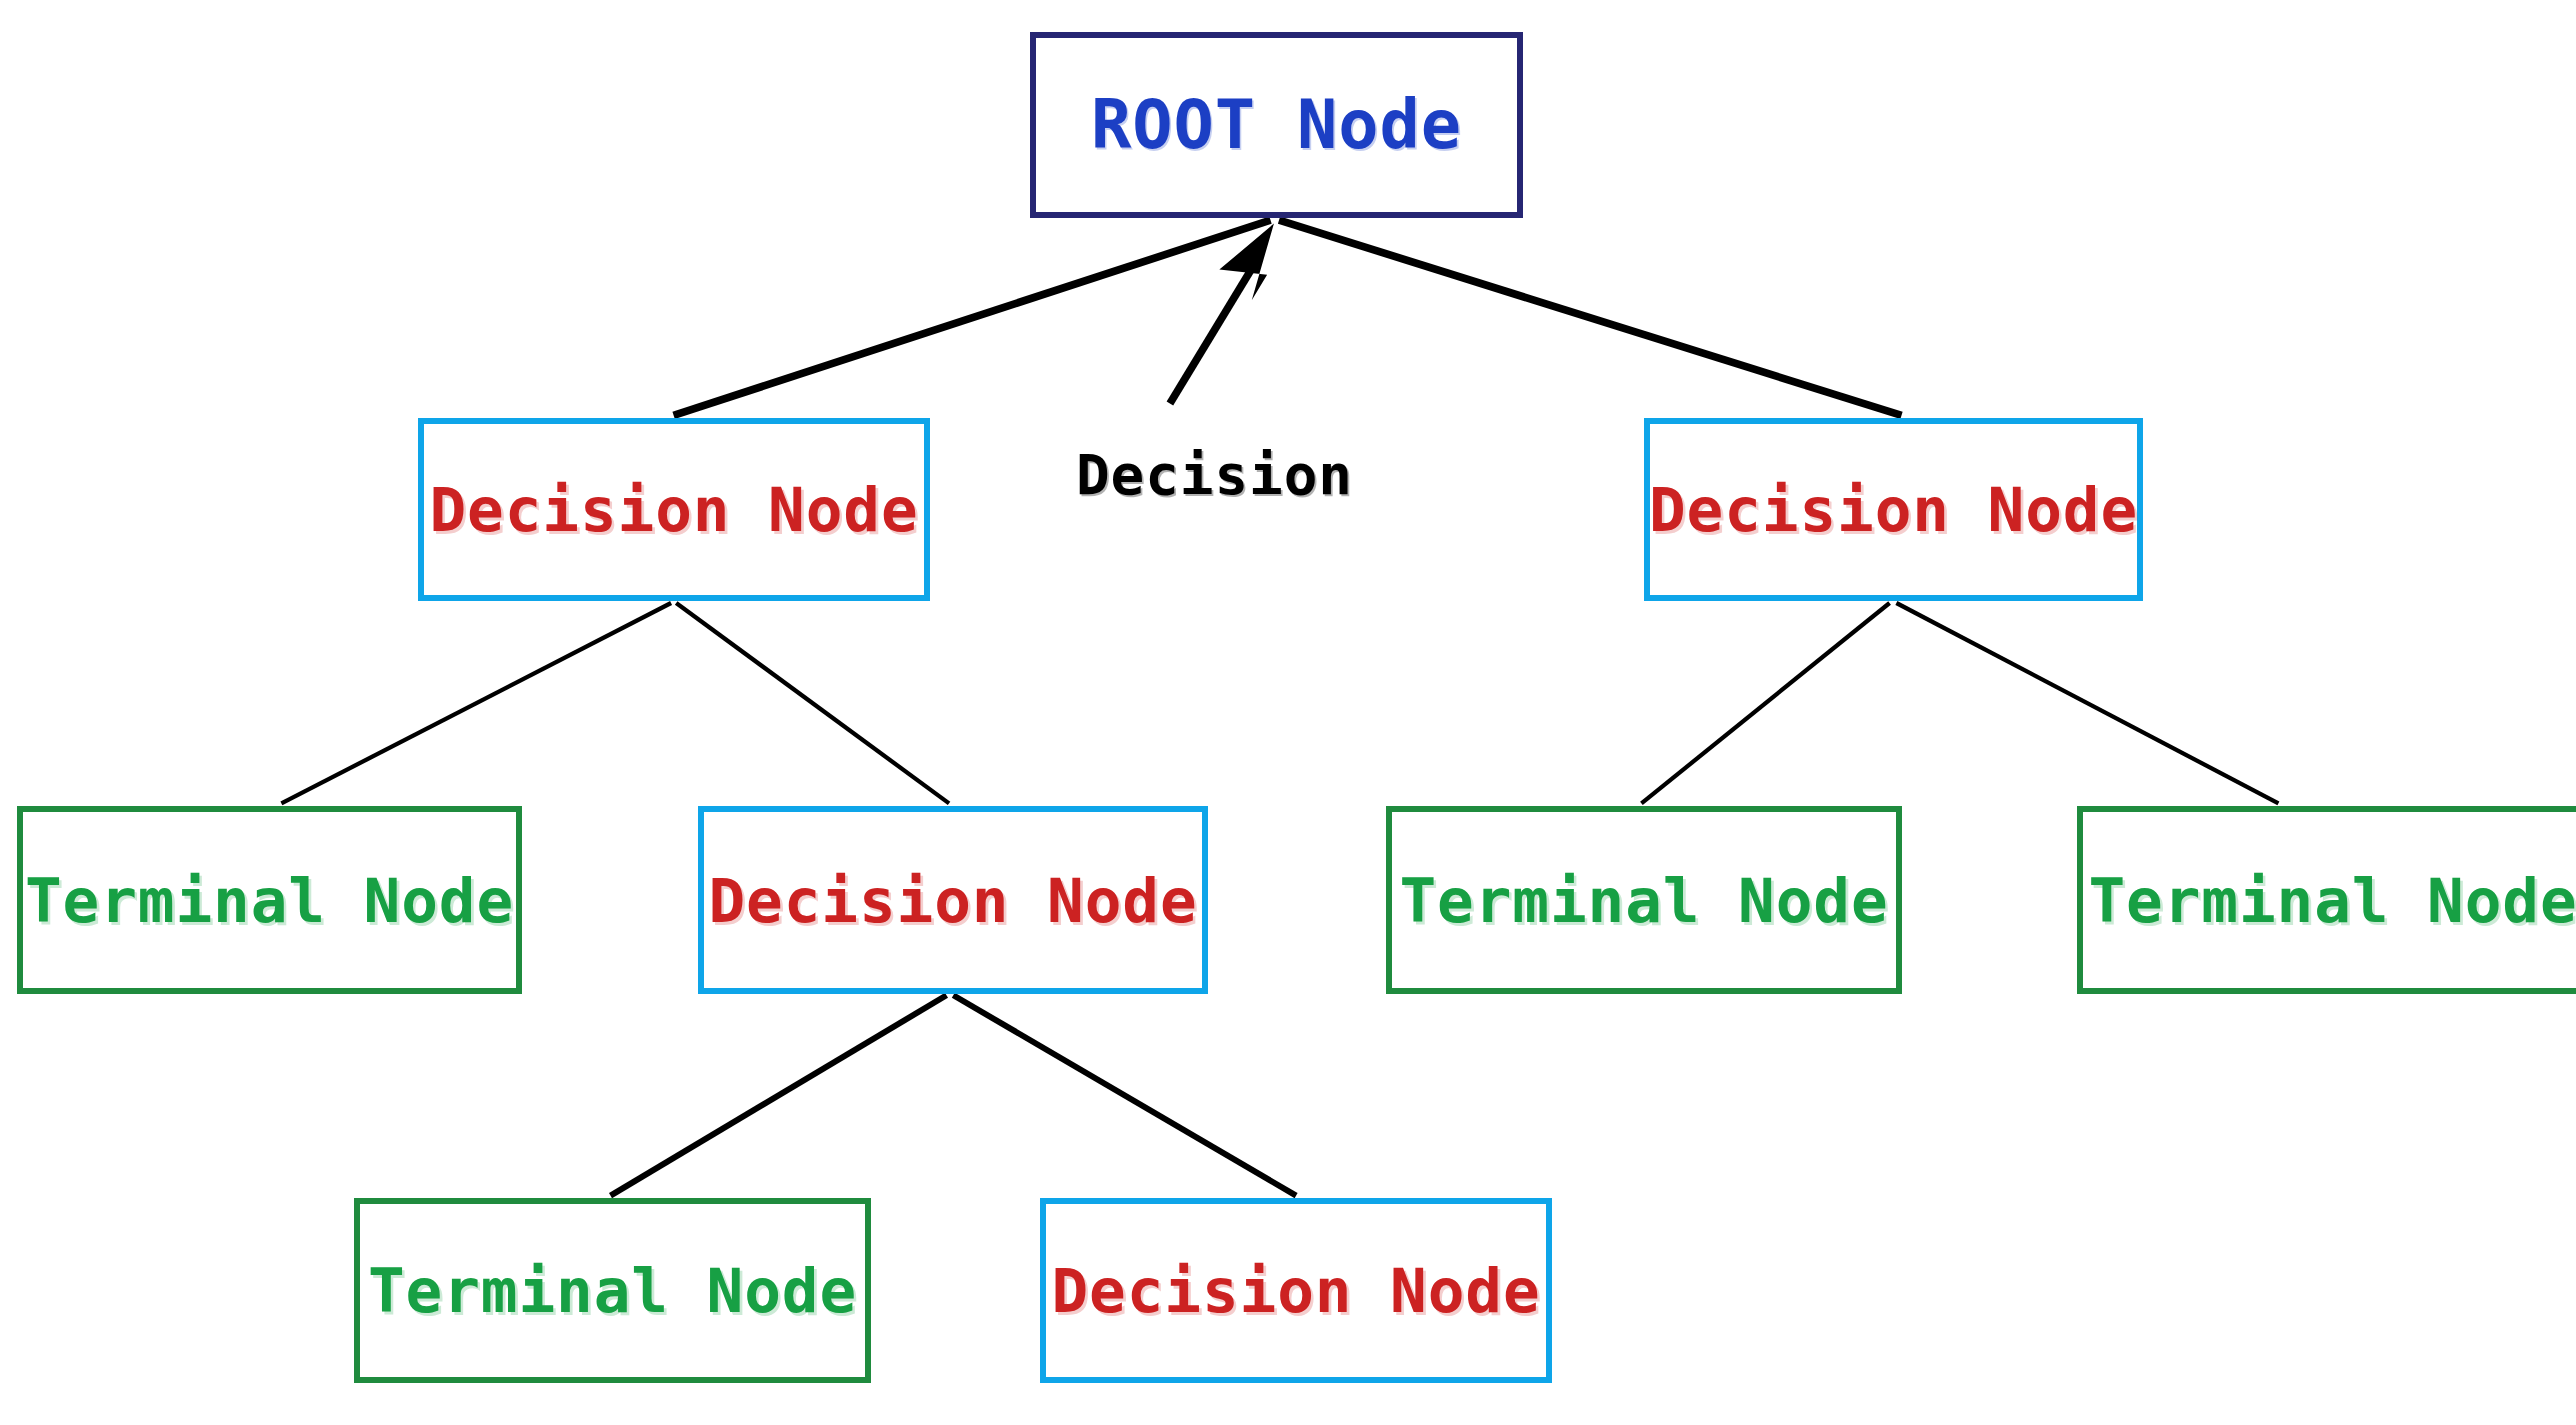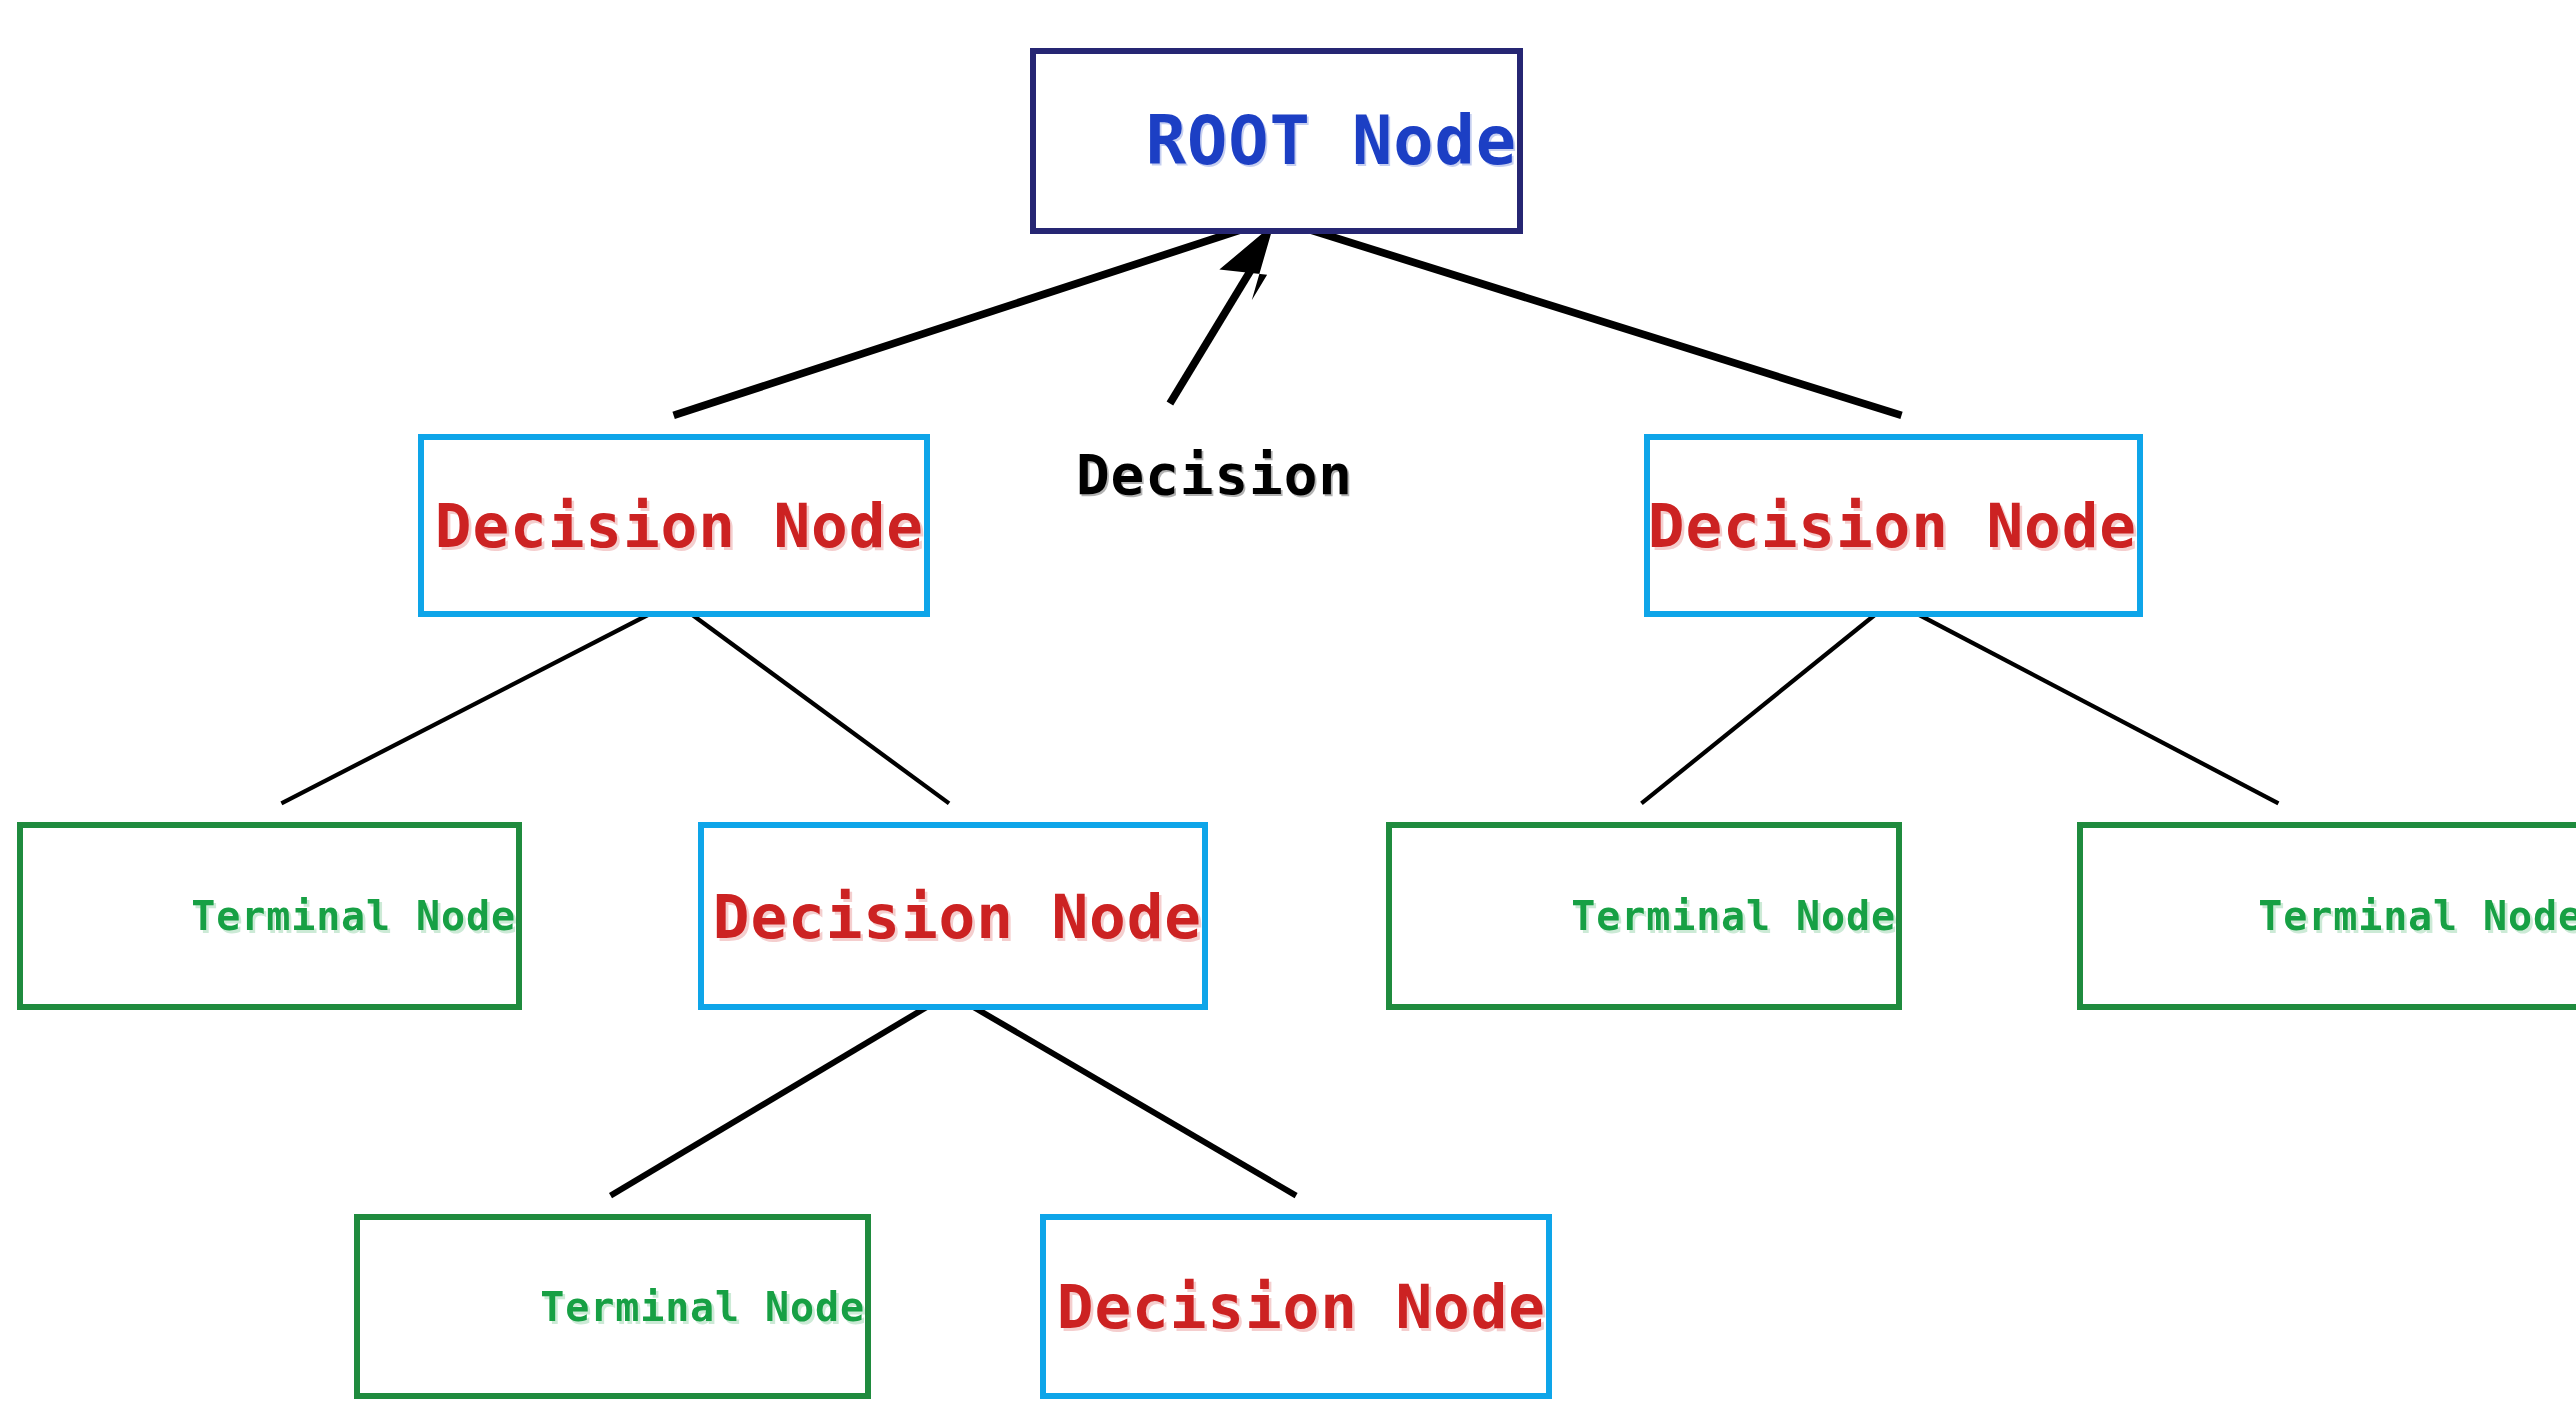--- a/index.html
+++ b/index.html
@@ -21,46 +21,45 @@
     top: 0;
     width: 2576px;
     height: 1426px;
     pointer-events: none;
   }
   .node {
     position: absolute;
     box-sizing: border-box;
     display: flex;
     align-items: center;
-    justify-content: flex-end;
+    justify-content: center;
     background: #ffffff;
     font-weight: bold;
     letter-spacing: 0.9px;
     white-space: nowrap;
-    margin-top: 16px;
   }
   .node .label {
     display: block;
     line-height: 1;
   }
   .node-root {
     border: 6px solid #262673;
     font-size: 67px;
     color: #1c3fc4;
     text-shadow: 1.7px 1.7px 0 rgba(28,63,196,0.25);
   }
   .node-decision {
     border: 6px solid #0ea5e9;
     font-size: 61px;
     color: #cc2222;
     text-shadow: 2.6px 2.6px 0 rgba(204,34,34,0.22);
   }
   .node-terminal {
     border: 6px solid #1f8b3e;
-    font-size: 40px;
+    font-size: 61px;
     color: #17a044;
     text-shadow: 2.6px 2.6px 0 rgba(23,160,68,0.22);
   }
   .annotation {
     position: absolute;
     font-family: "DejaVu Sans Mono", "Liberation Mono", monospace;
     font-weight: bold;
     font-size: 56px;
     color: #000000;
     letter-spacing: 0.9px;

